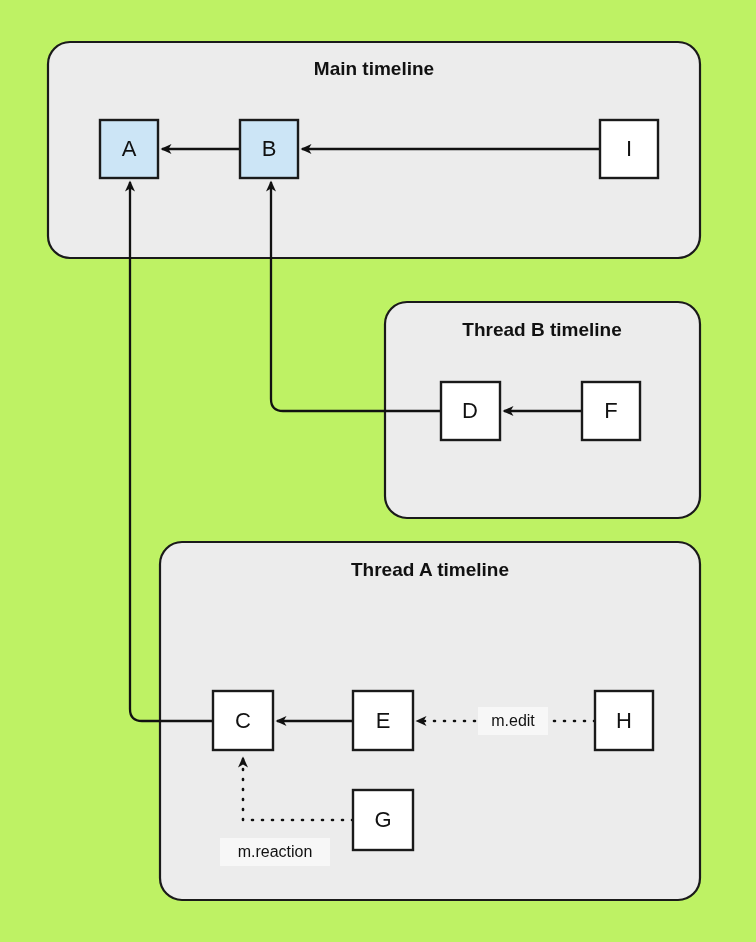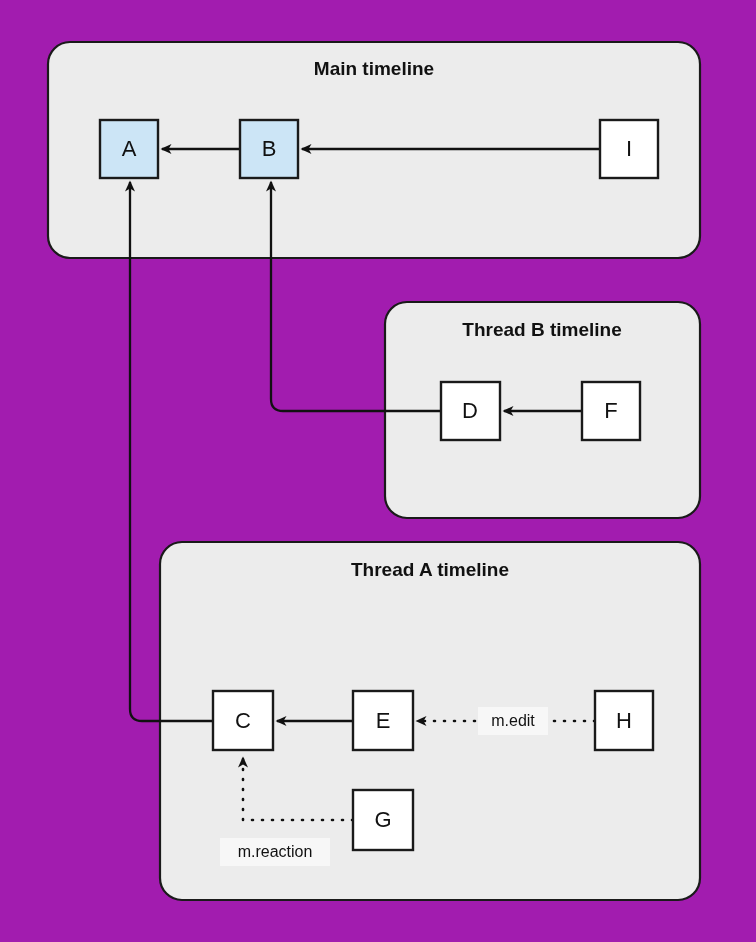--- a/index.html
+++ b/index.html
@@ -10,21 +10,21 @@
   body {
     width: 756px;
     height: 942px;
     font-family: "Liberation Sans", sans-serif;
     overflow: hidden;
   }
   #canvas {
     position: relative;
     width: 756px;
     height: 942px;
-    background: #a21caf;
+    background: #bef264;
   }
   #diagram-svg {
     position: absolute;
     left: 0;
     top: 0;
     width: 756px;
     height: 942px;
   }
   .group-title {
     font-weight: bold;

